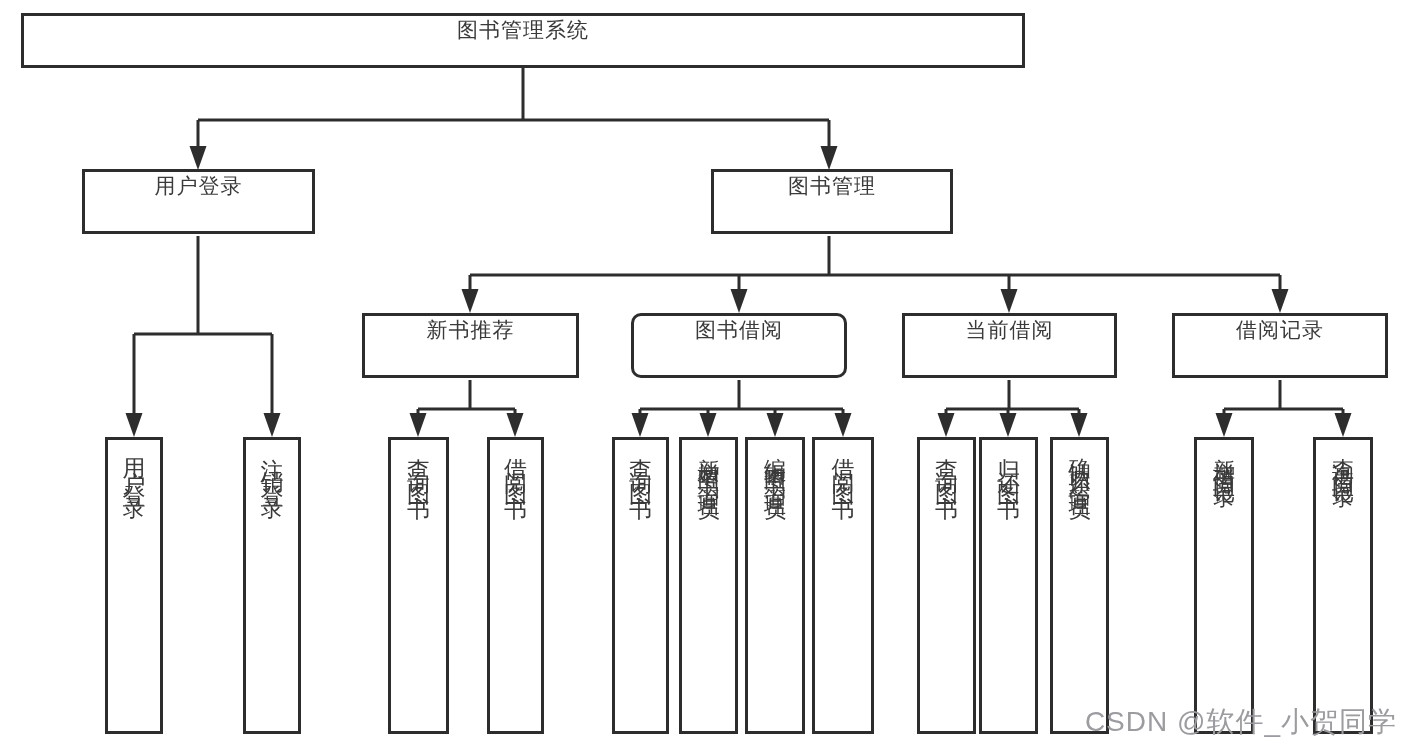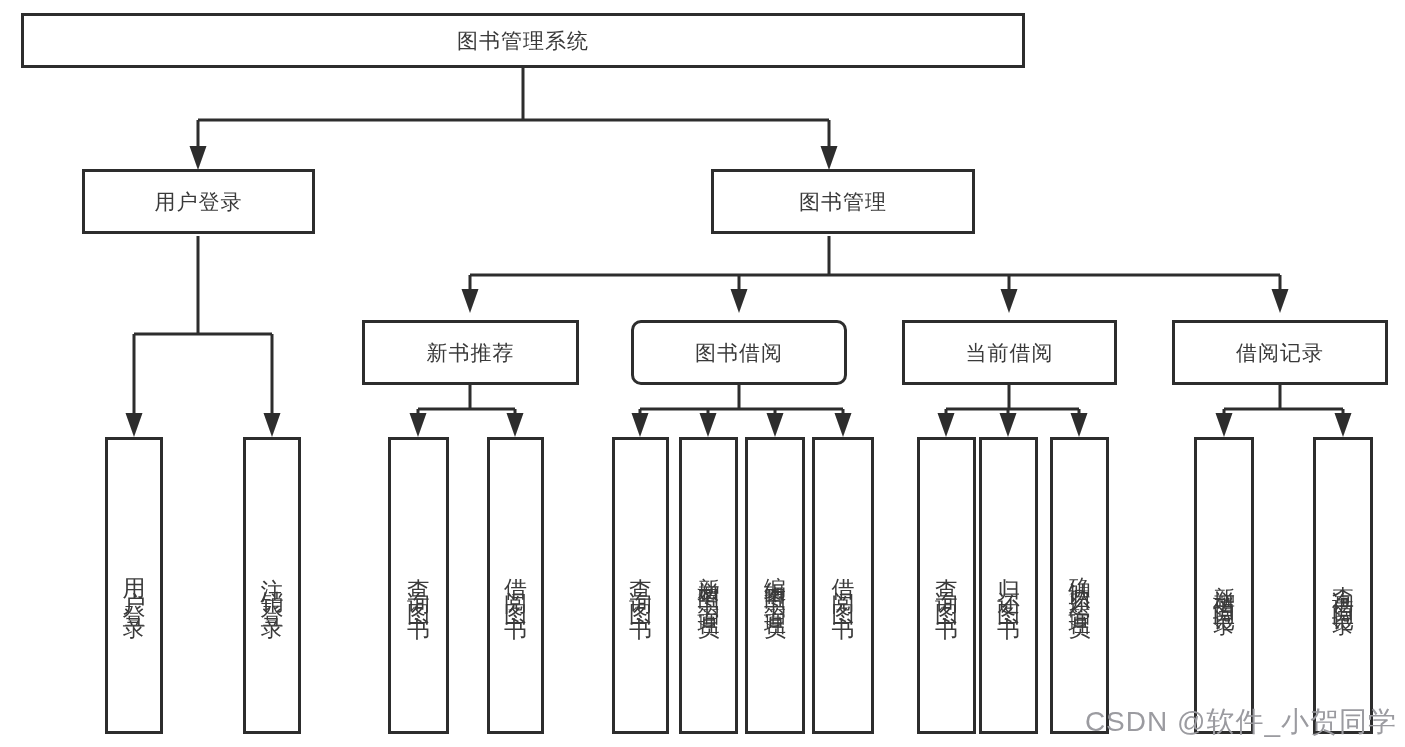--- a/index.html
+++ b/index.html
@@ -10,21 +10,20 @@
     font-family:"Liberation Sans", sans-serif;
     overflow:hidden;
   }
   .stage { position:absolute; left:0; top:0; width:1405px; height:747px; }
   svg.connectors { position:absolute; left:0; top:0; z-index:1; }
   .box {
     position:absolute;
     border:3px solid #2d2d2d;
     background:#ffffff;
     display:flex;
-    align-items:center;
     justify-content:center;
     color:#3a3a3a;
     z-index:2;
   }
   .h-box span {
     font-size:21px;
     letter-spacing:1px;
     white-space:nowrap;
   }
   .v-box span {
@@ -35,22 +34,22 @@
     line-height:1;
   }
   .v-box.v-long span {
     font-size:22px;
     letter-spacing:6px;
   }
   
   .root      { left:21px;   top:13px;  width:1004px; height:55px; }
   .lvl2      { top:169px;   height:65px; }
   .n-login   { left:82px;   width:233px; }
-  .n-mgmt    { left:711px;  width:264px; }
-  .lvl3      { top:320px;   height:65px; }
+  .n-mgmt    { left:711px;  width:242px; }
+  .lvl3      { top:313px;   height:65px; }
   .n-recom   { left:362px;  width:217px; }
   .n-borrow  { left:631px;  width:216px;border-radius:10px; }
   .n-current { left:902px;  width:215px; }
   .n-records { left:1172px; width:216px; }
   .leaf      { top:437px;   height:297px; }
   .lf1  { left:105px;  width:58px; }
   .lf2  { left:243px;  width:58px; }
   .lf3  { left:388px;  width:61px; }
   .lf4  { left:487px;  width:57px; }
   .lf5  { left:612px;  width:57px; }

